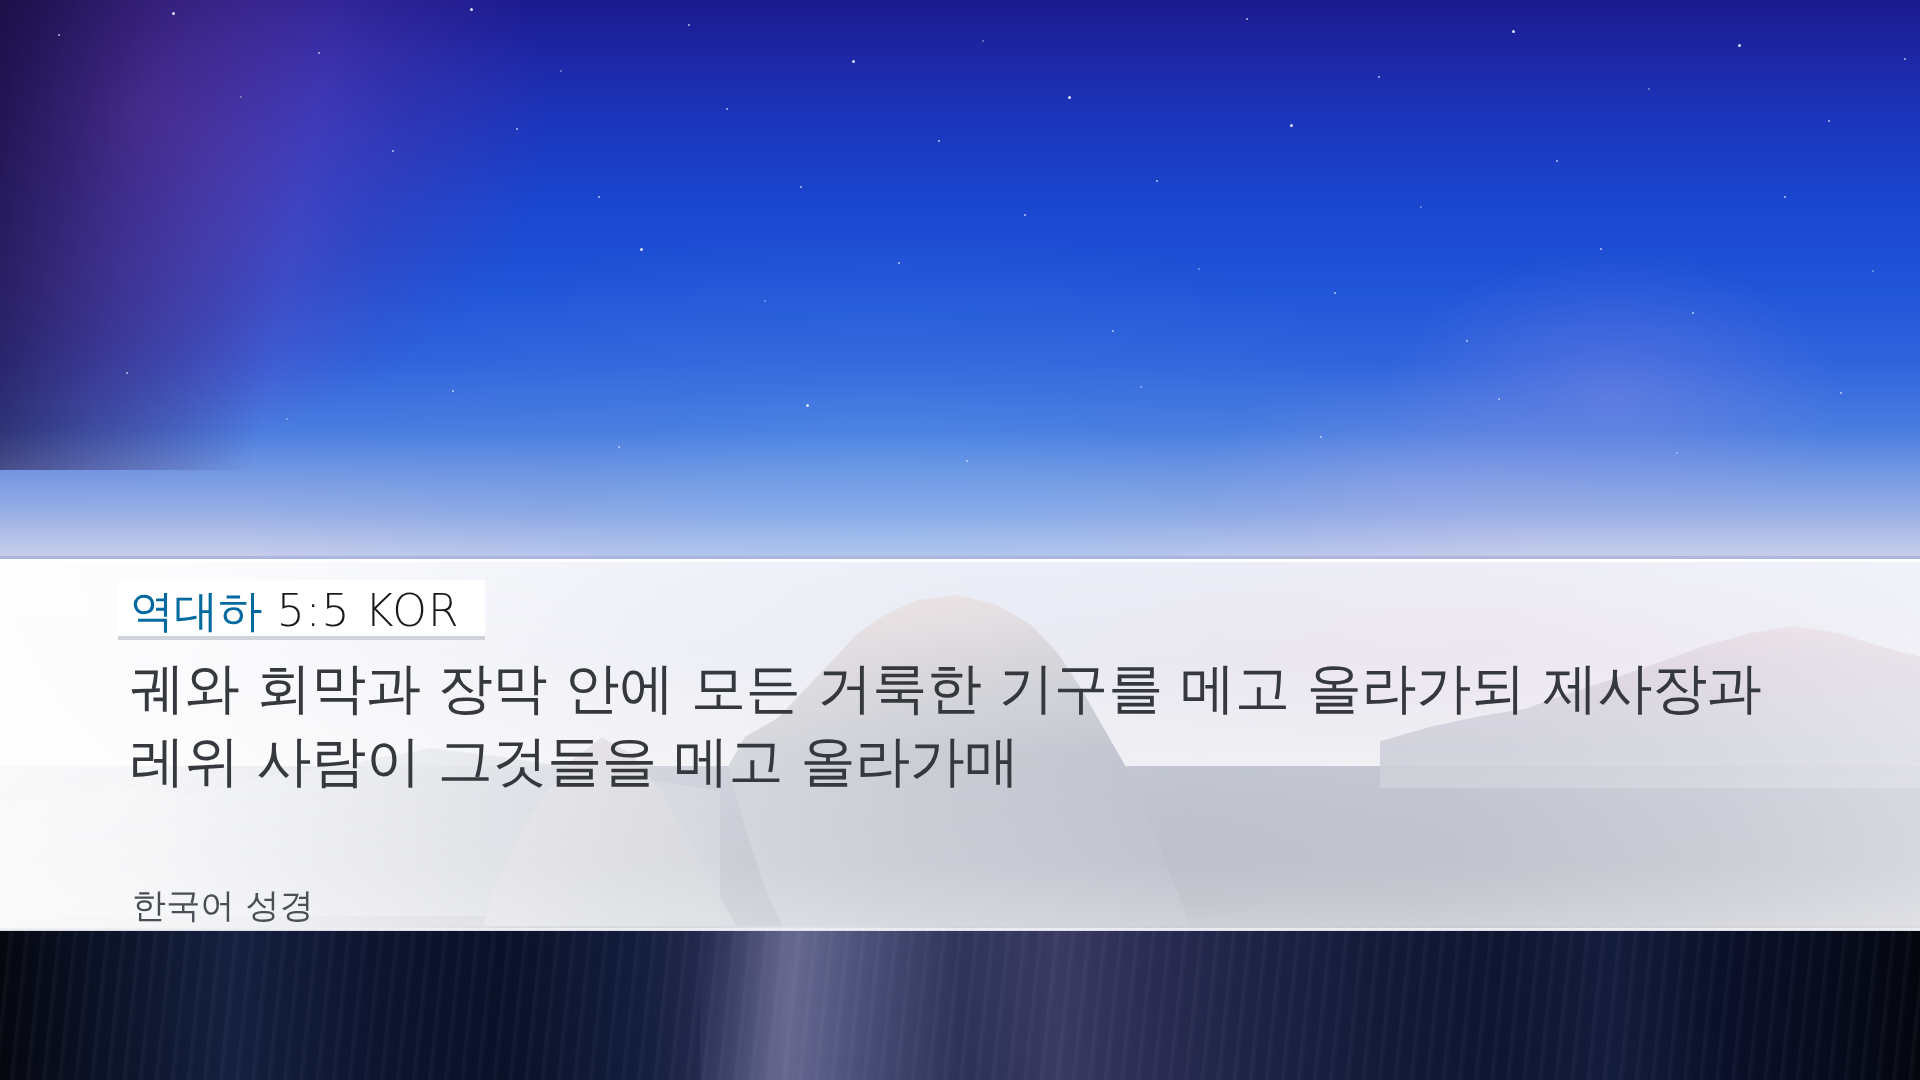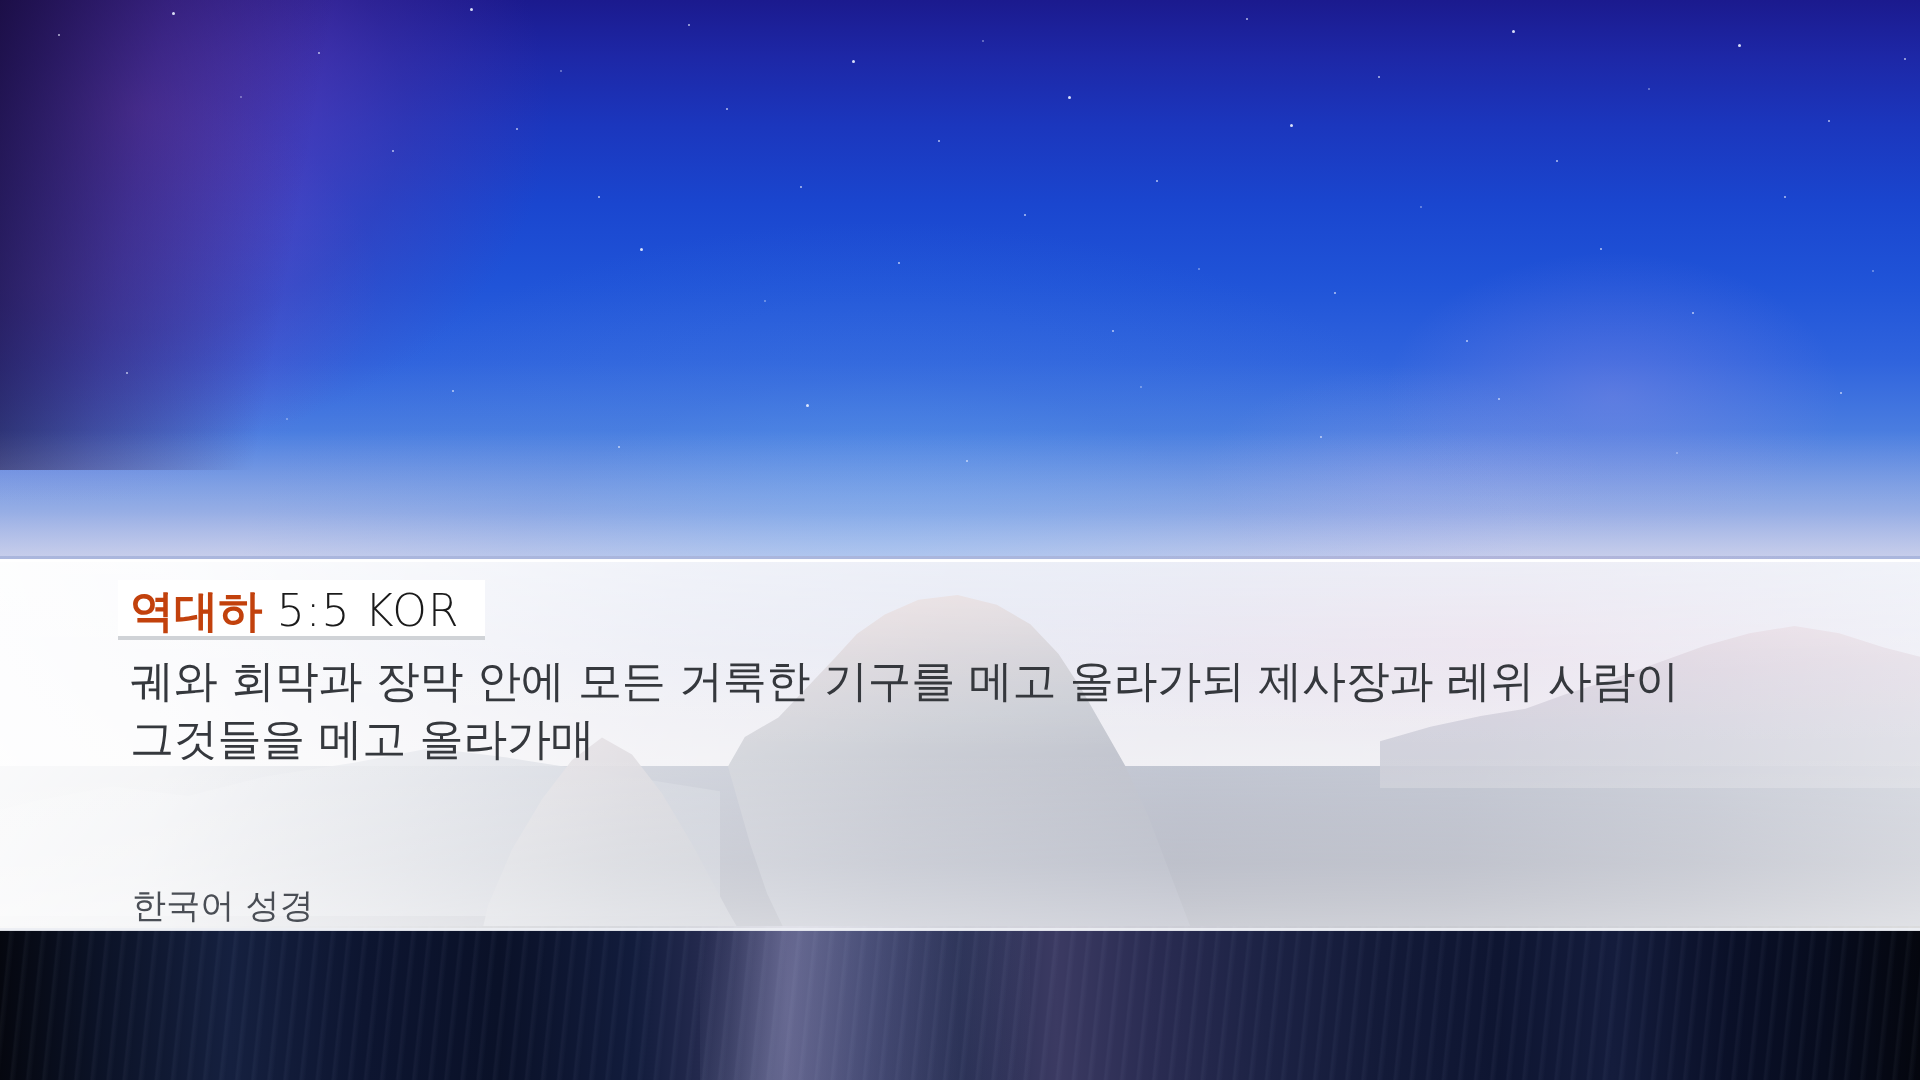--- a/index.html
+++ b/index.html
@@ -280,35 +280,35 @@
   .ref-text {
     position: relative;
     z-index: 1;
     white-space: nowrap;
     font-size: 44px;
     line-height: 1.05;
     color: #0a0a0a;
     letter-spacing: 0.2px;
   }
   .ref-book {
-    font-weight: 700;
-    color: #c2410c;
+    font-weight: 400;
+    color: #0369a1;
   }
   .ref-loc {
     font-weight: 300;
     color: #1a1a1a;
     letter-spacing: 1px;
   }
 
   .verse {
     position: absolute;
     left: 130px;
     top: 92px;
     width: 1700px;
-    font-size: 44px;
+    font-size: 55px;
     line-height: 1.32;
     font-weight: 500;
     color: #35383d;
     letter-spacing: -0.3px;
     word-break: keep-all;
   }
 
   .attrib {
     position: absolute;
     left: 132px;

